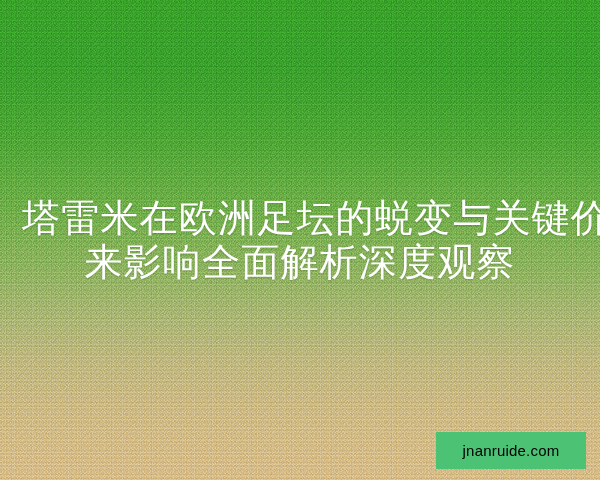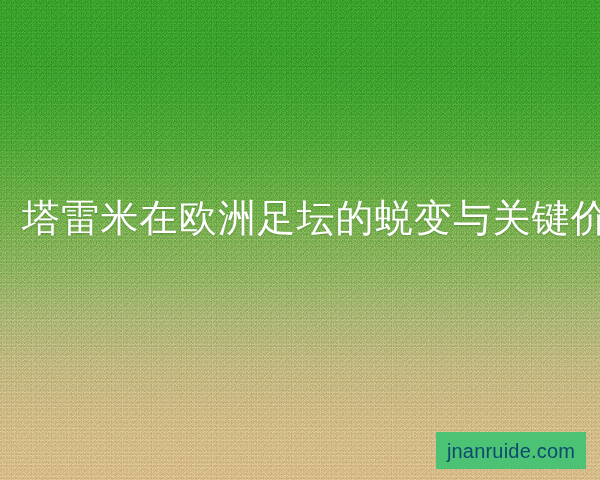--- a/index.html
+++ b/index.html
@@ -85,36 +85,37 @@
     top: 432px;
     width: 150px;
     height: 37px;
     background: #4CC275;
     display: flex;
     align-items: center;
     justify-content: center;
     box-sizing: border-box;
   }
   .badge-text {
-    color: #0c4a6e;
-    font-size: 20px;
+    color: #000000;
+    font-size: 15px;
     letter-spacing: 0.2px;
     line-height: 1;
   }
 </style>
 </head>
 <body>
 
 <div id="canvas">
 
   <div class="bg-gradient"></div>
   <div class="bg-noise"></div>
   <div class="bg-noise-2"></div>
 
   <div class="title-block">
     <div class="title-line">塔雷米在欧洲足坛的蜕变与关键价值及未</div>
+    <div class="title-line">来影响全面解析深度观察</div>
   </div>
 
   <div class="badge">
     <span class="badge-text">jnanruide.com</span>
   </div>
 
 </div>
 
 </body></html>

